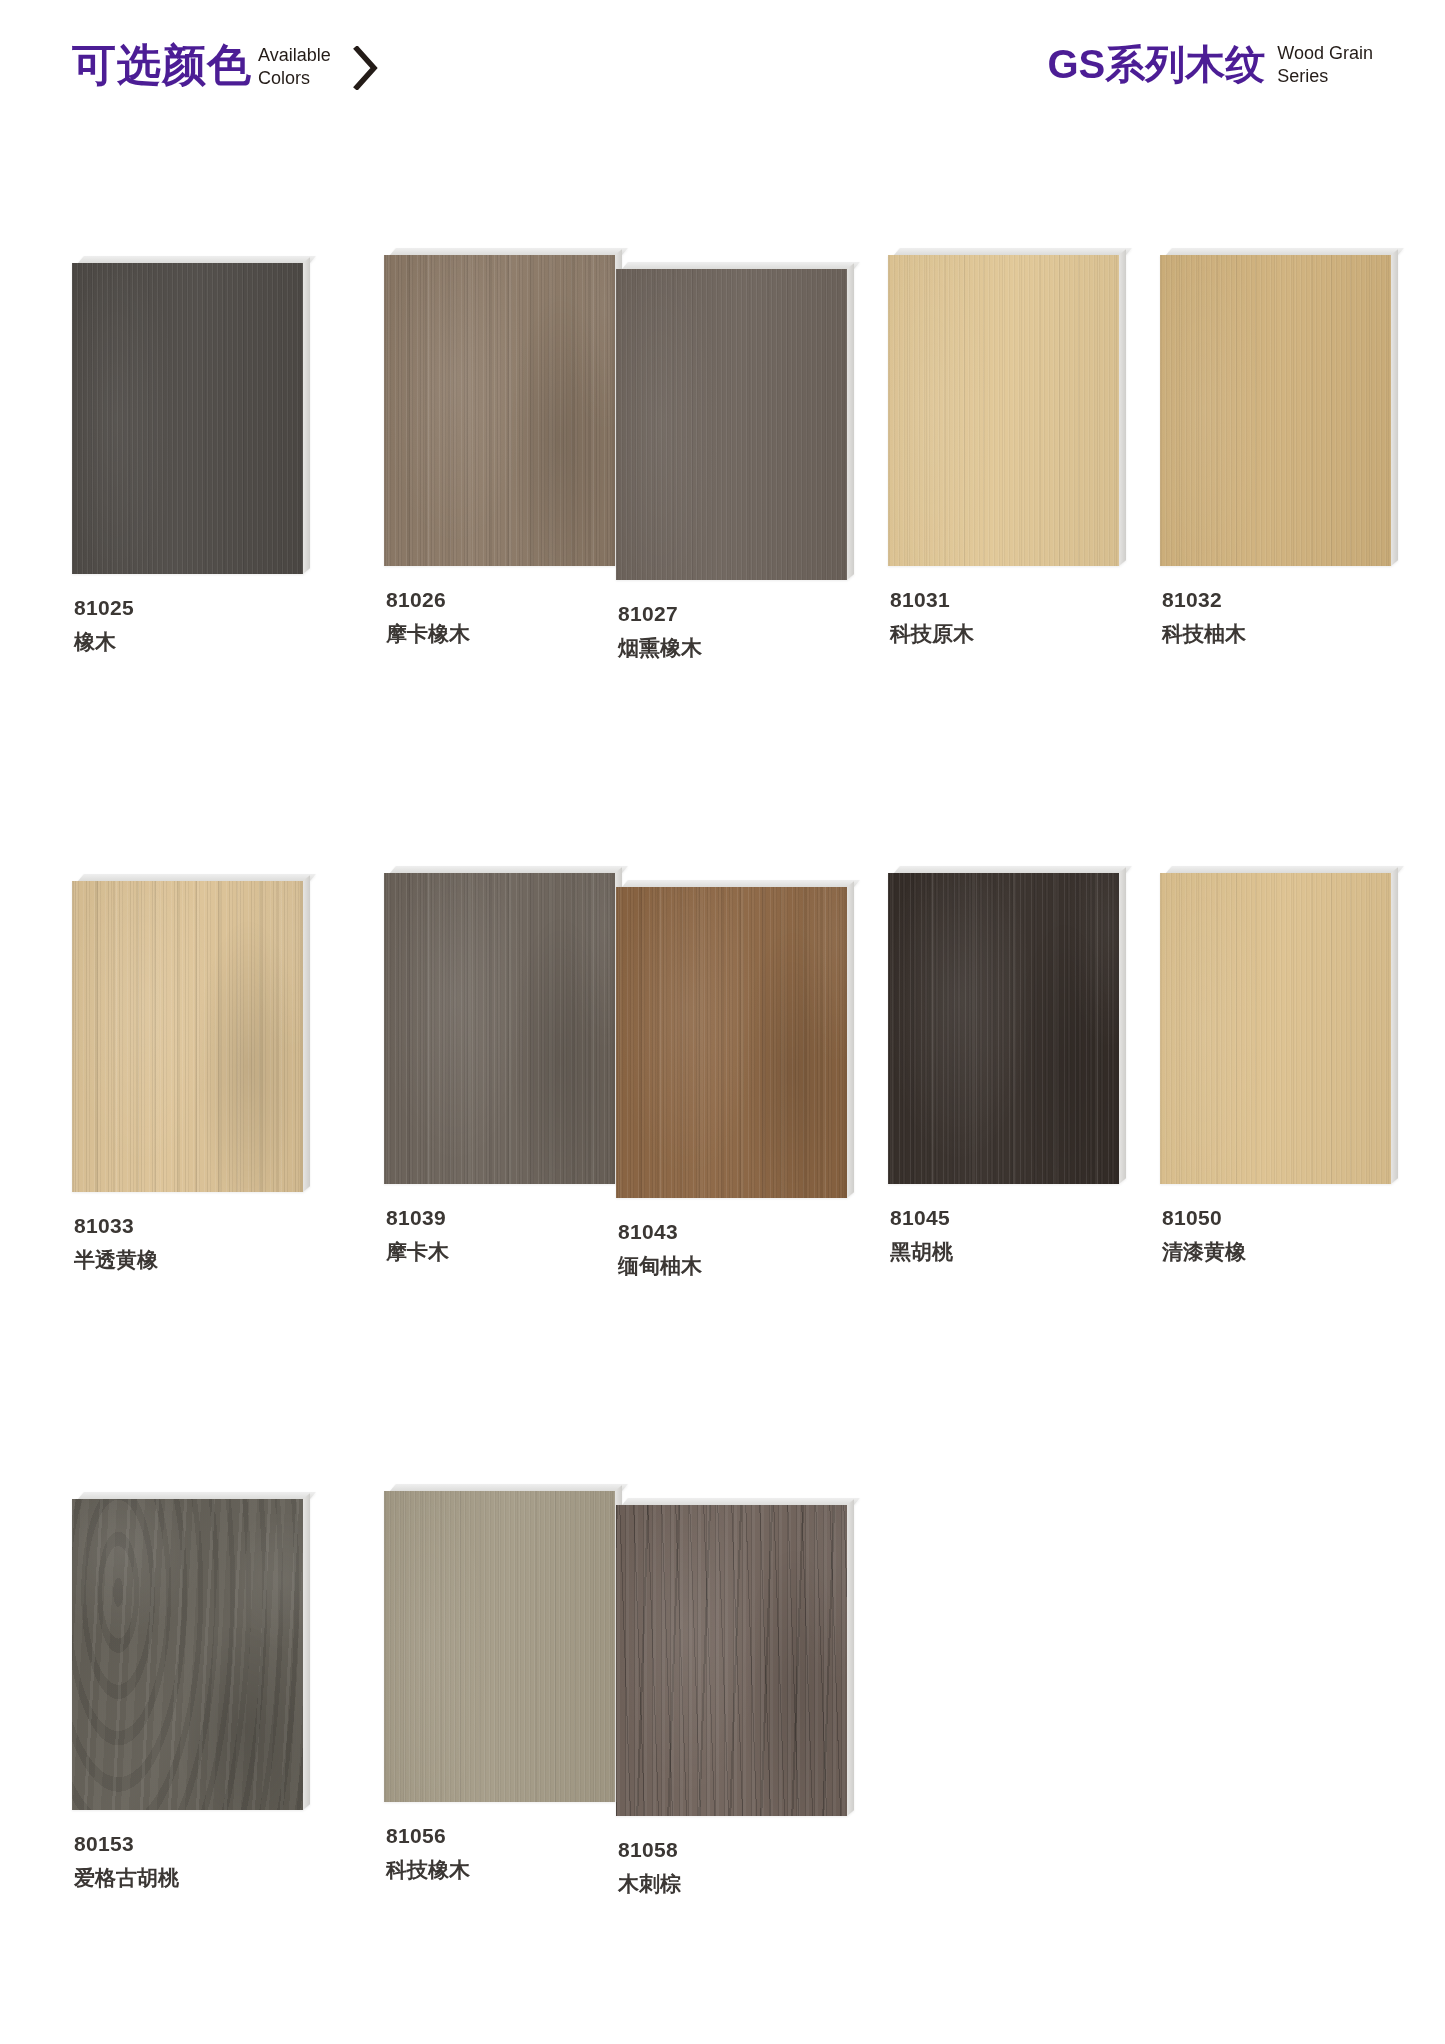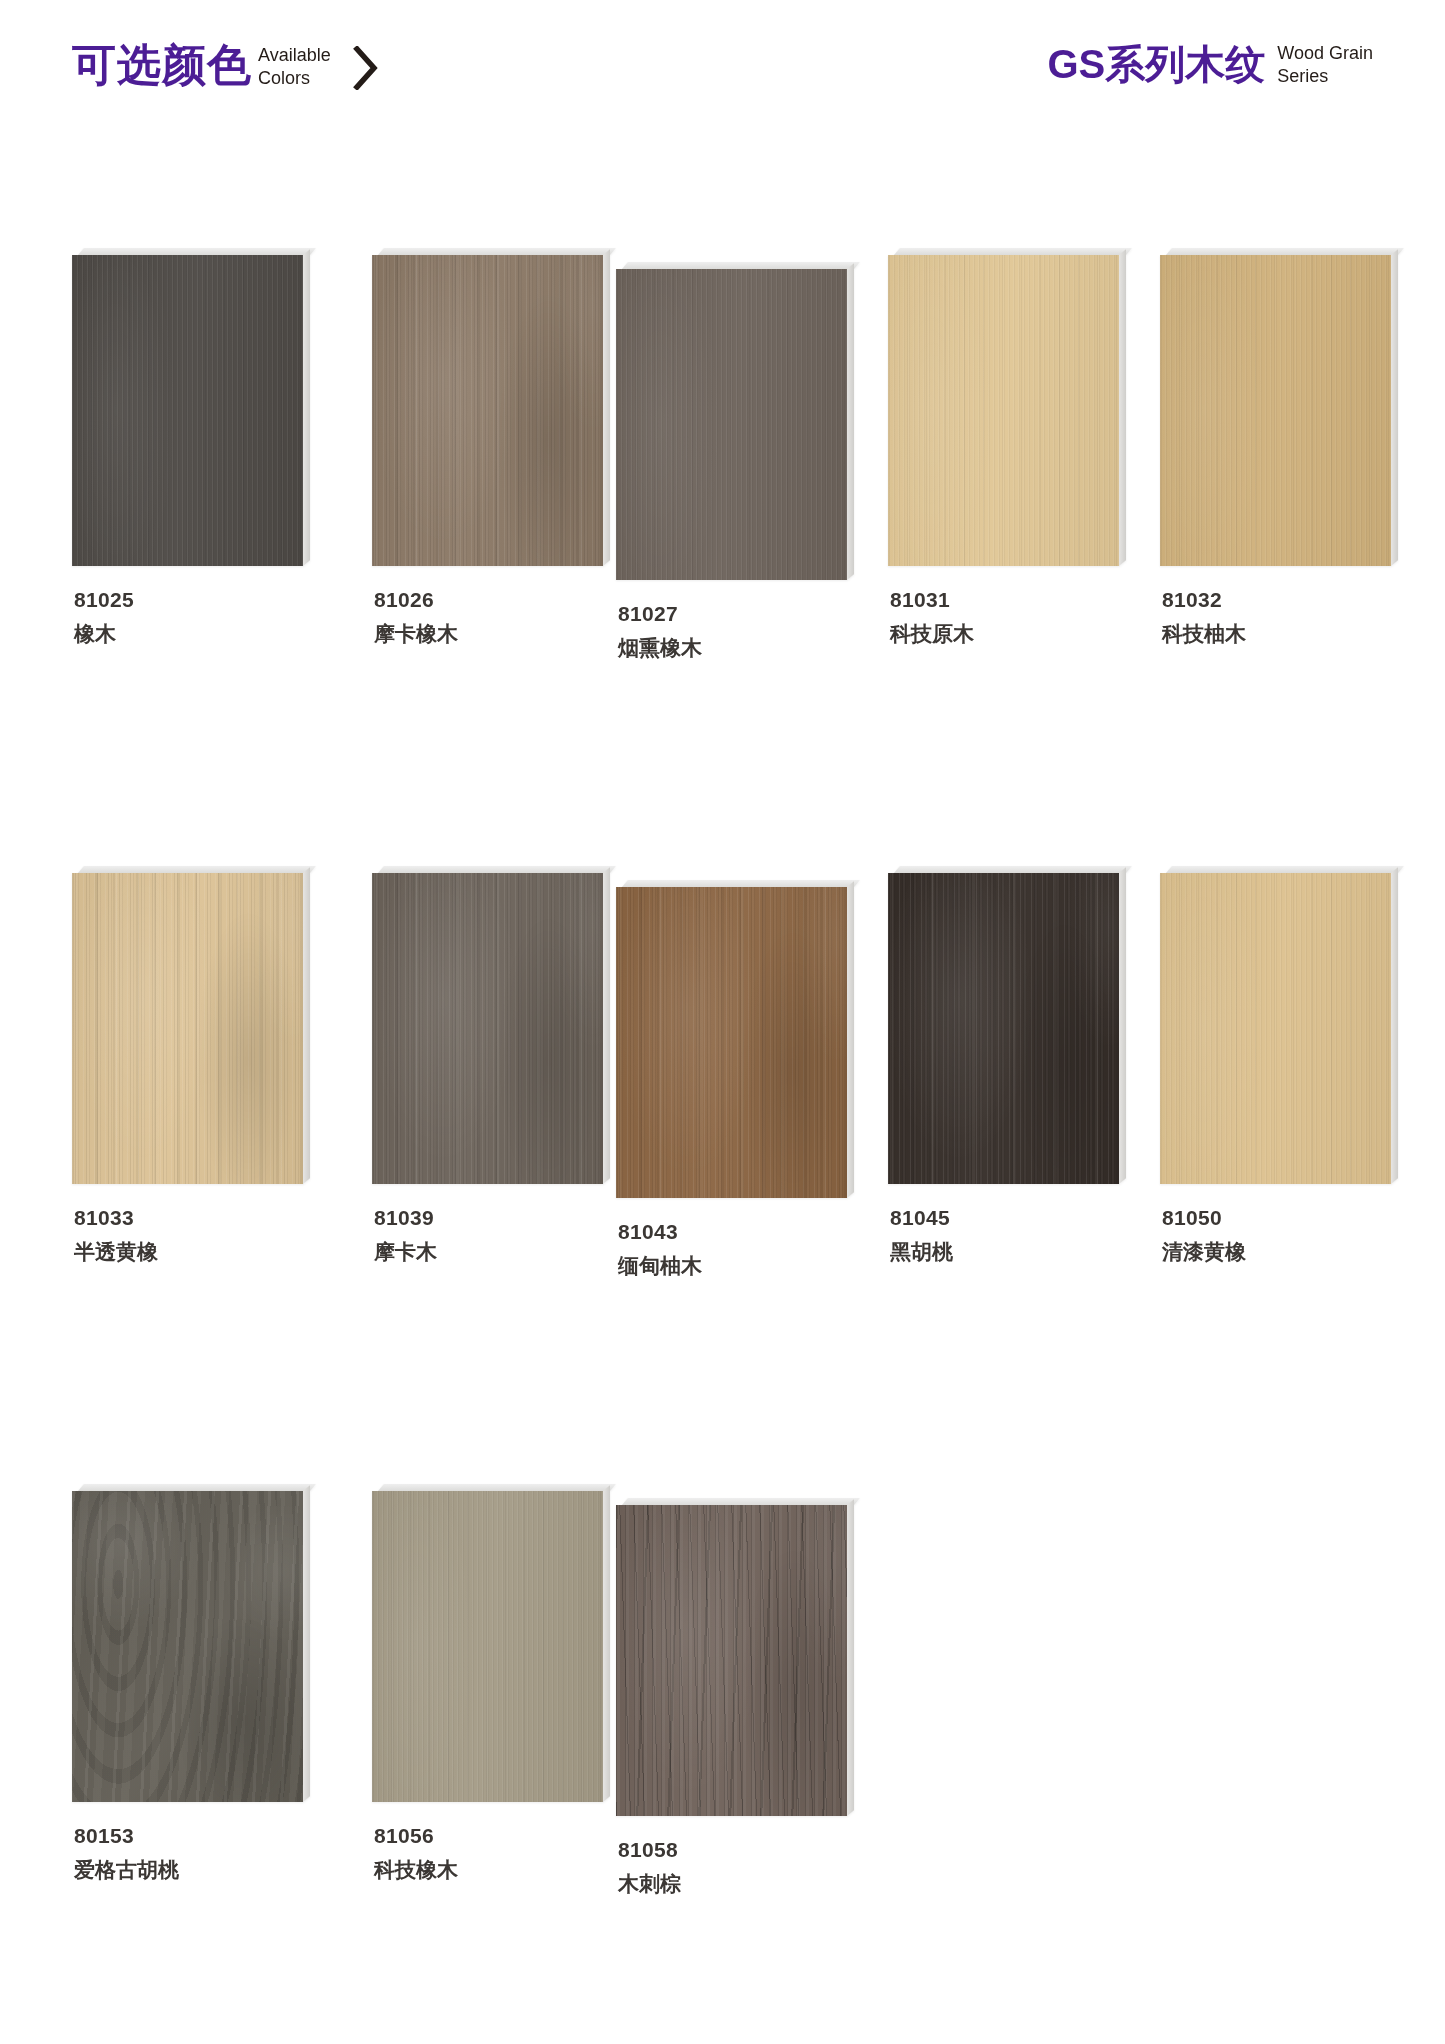--- a/index.html
+++ b/index.html
@@ -67,22 +67,22 @@
   .row {
     display: block;
     position: relative;
     height: 618px;
   }
   .cell {
     position: absolute;
     top: 0;
     width: 238px;
   }
-  .cell.c0 { left: 0px; }
-  .cell.c1 { left: 272px; padding-left: 28px; }
+  .cell.c0 { left: 0px; margin-top: 8px; }
+  .cell.c1 { left: 284px; padding-left: 28px; }
   .cell.c2 { left: 544px; }
   .cell.c3 { left: 816px; }
   .cell.c4 { left: 1088px; }
 
   
   .cell.off1 { top: 14px; }
   .cell.off2 { top: 0px; }
 
   
   .panel {

